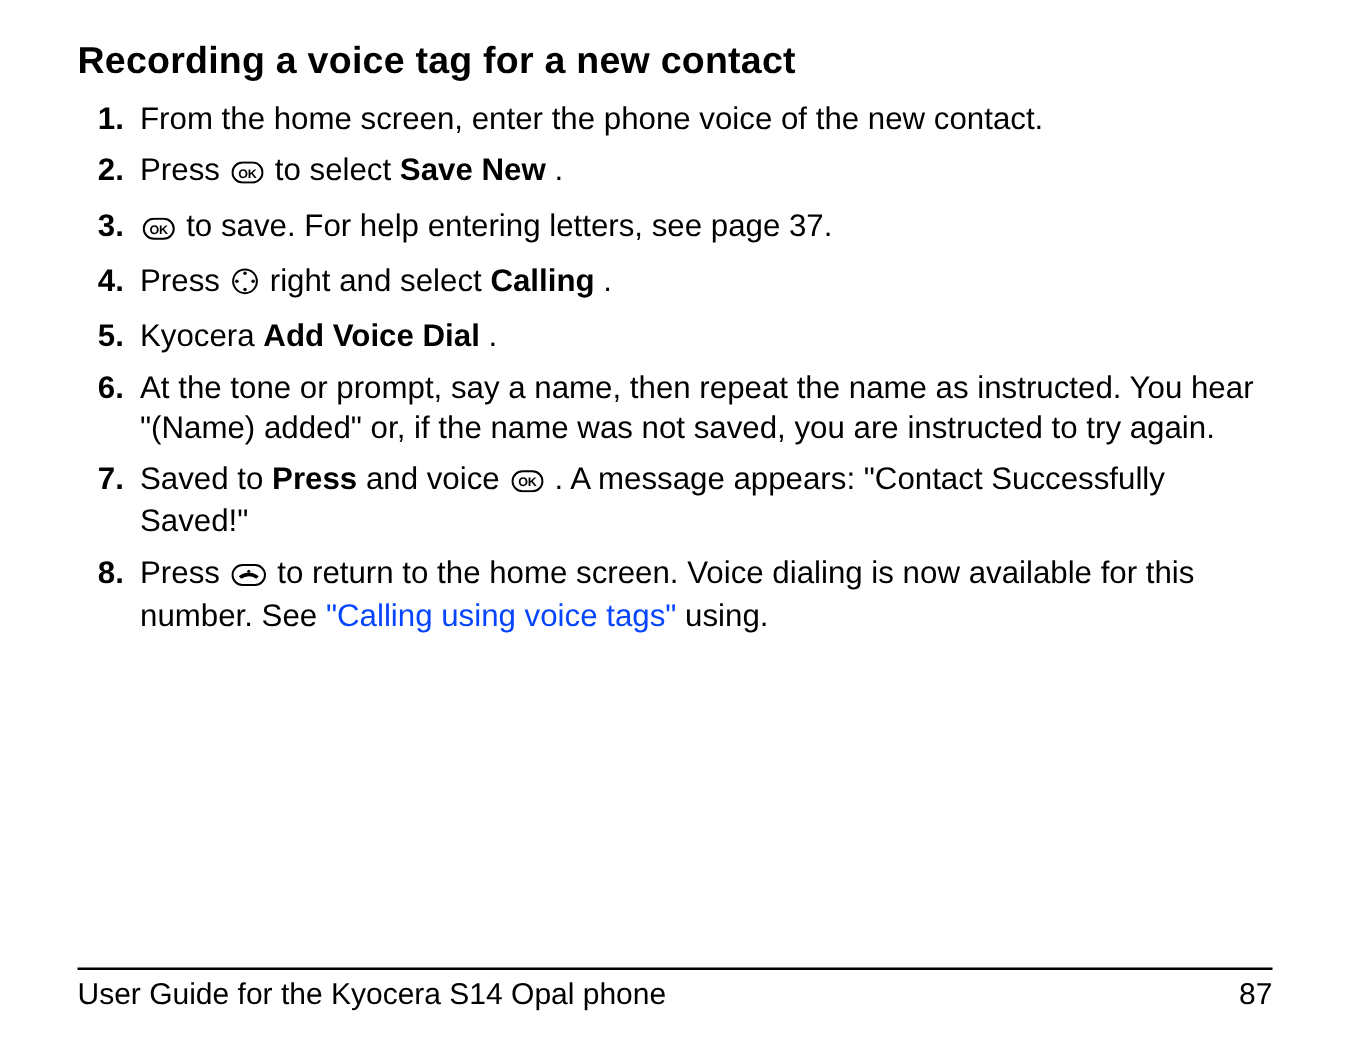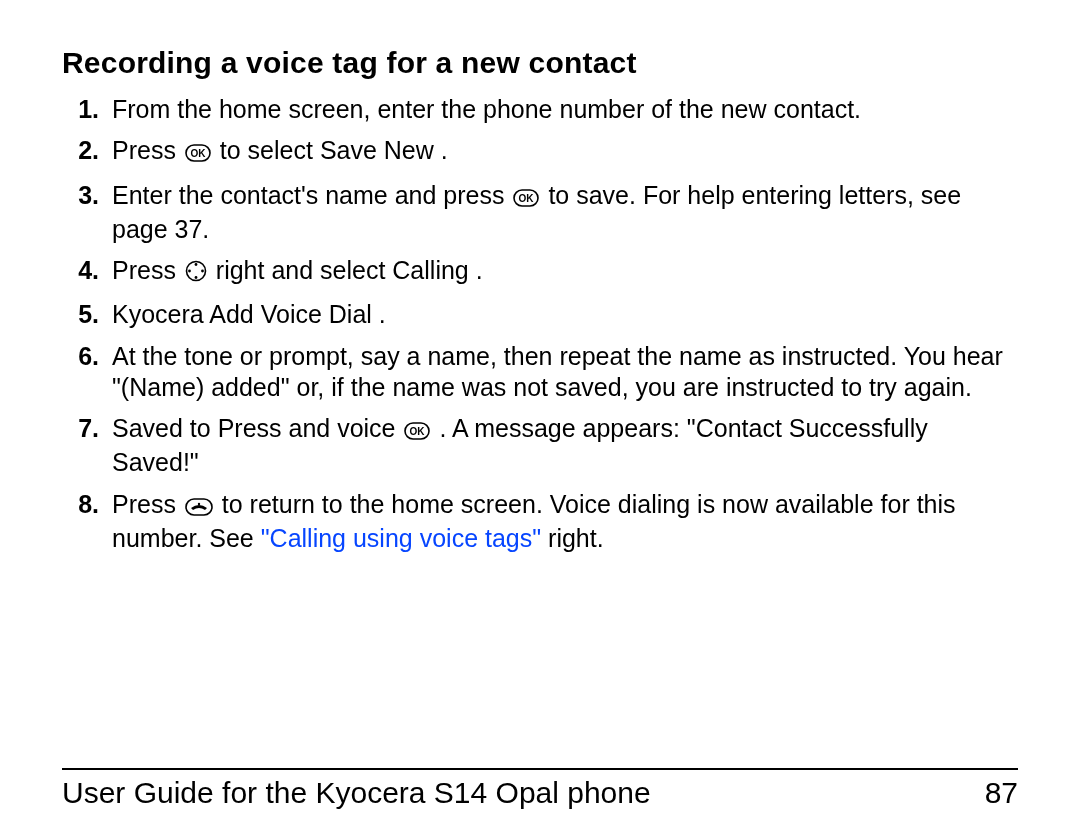--- a/index.html
+++ b/index.html
@@ -1,56 +1,55 @@
 <!DOCTYPE html>
 <html><head>
 <meta charset="utf-8">
 <style>
   html,body{margin:0;padding:0;background:#fff;color:#000;font-family:Arial,Helvetica,sans-serif}
-  .page{width:1080px;height:834px;margin:0 auto;position:relative;box-sizing:border-box;padding:46px 62px 0 62px}
+  .page{width:1080px;height:834px;margin:0 auto;position:relative;box-sizing:border-box;padding:32px 62px 0 62px}
   h1{font-size:30px;font-weight:bold;margin:0 0 14px 0;letter-spacing:.2px}
   ol.steps{margin:0;padding:0 0 0 44px;list-style:decimal}
   ol.steps>li{font-size:25px;line-height:1.25;margin:0 0 10px 0;padding-left:6px}
   ol.steps>li::marker{font-weight:bold}
-  .b{font-weight:normal}
+  .b{font-weight:bold}
   .link{color:#0645ff}
   .icon{display:inline-block;vertical-align:-3px;margin:0 2px}
   .footer{position:absolute;left:62px;right:62px;bottom:24px}
   .footer-line{border:none;border-top:2px solid #000;margin:0 0 6px 0}
-  .footer-row{display:flex;justify-content:space-between;font-size:30px}
+  .footer-row{display:flex;justify-content:space-between;font-size:24px}
   svg{display:inline-block}
 </style>
 </head>
 <body>
 
 <div class="page">
 
   <h1>Recording a voice tag for a new contact</h1>
 
   <ol class="steps">
 
     <li>
-      <span>From the home screen, enter the phone number of the new contact.</span>
+      <span>From the home screen, enter the phone voice of the new contact.</span>
     </li>
 
     <li>
       <span>Press </span>
       <span class="icon">
         <svg width="26" height="18" viewBox="0 0 26 18">
             <rect x="1" y="1" width="24" height="16" rx="8" ry="8" fill="none" stroke="#000" stroke-width="1.6"></rect>
             <text x="13" y="13" text-anchor="middle" font-size="10" font-family="Arial" font-weight="bold">OK</text>
           </svg>
       </span>
       <span> to select </span>
       <span class="b">Save New</span>
       <span>.</span>
     </li>
 
     <li>
-      <span>Enter the contact's name and press </span>
       <span class="icon">
         <svg width="26" height="18" viewBox="0 0 26 18">
             <rect x="1" y="1" width="24" height="16" rx="8" ry="8" fill="none" stroke="#000" stroke-width="1.6"></rect>
             <text x="13" y="13" text-anchor="middle" font-size="10" font-family="Arial" font-weight="bold">OK</text>
           </svg>
       </span>
       <span> to save. For help entering letters, see page 37.</span>
     </li>
 
     <li>
@@ -96,21 +95,21 @@
       <span>Press </span>
       <span class="icon">
         <svg width="28" height="18" viewBox="0 0 28 18">
             <rect x="1" y="1" width="26" height="16" rx="8" ry="8" fill="none" stroke="#000" stroke-width="1.6"></rect>
             <path d="M6 10 Q14 4 22 10 L20 12 Q14 8 8 12 Z" fill="#000"></path>
             <circle cx="14" cy="6" r="1.2" fill="#000"></circle>
           </svg>
       </span>
       <span> to return to the home screen. Voice dialing is now available for this number. See </span>
       <span class="link">"Calling using voice tags"</span>
-      <span> right.</span>
+      <span> using.</span>
     </li>
 
   </ol>
 
   <div class="footer">
     <hr class="footer-line">
     <div class="footer-row">
       <span>User Guide for the Kyocera S14 Opal phone</span>
       <span>87</span>
     </div>

